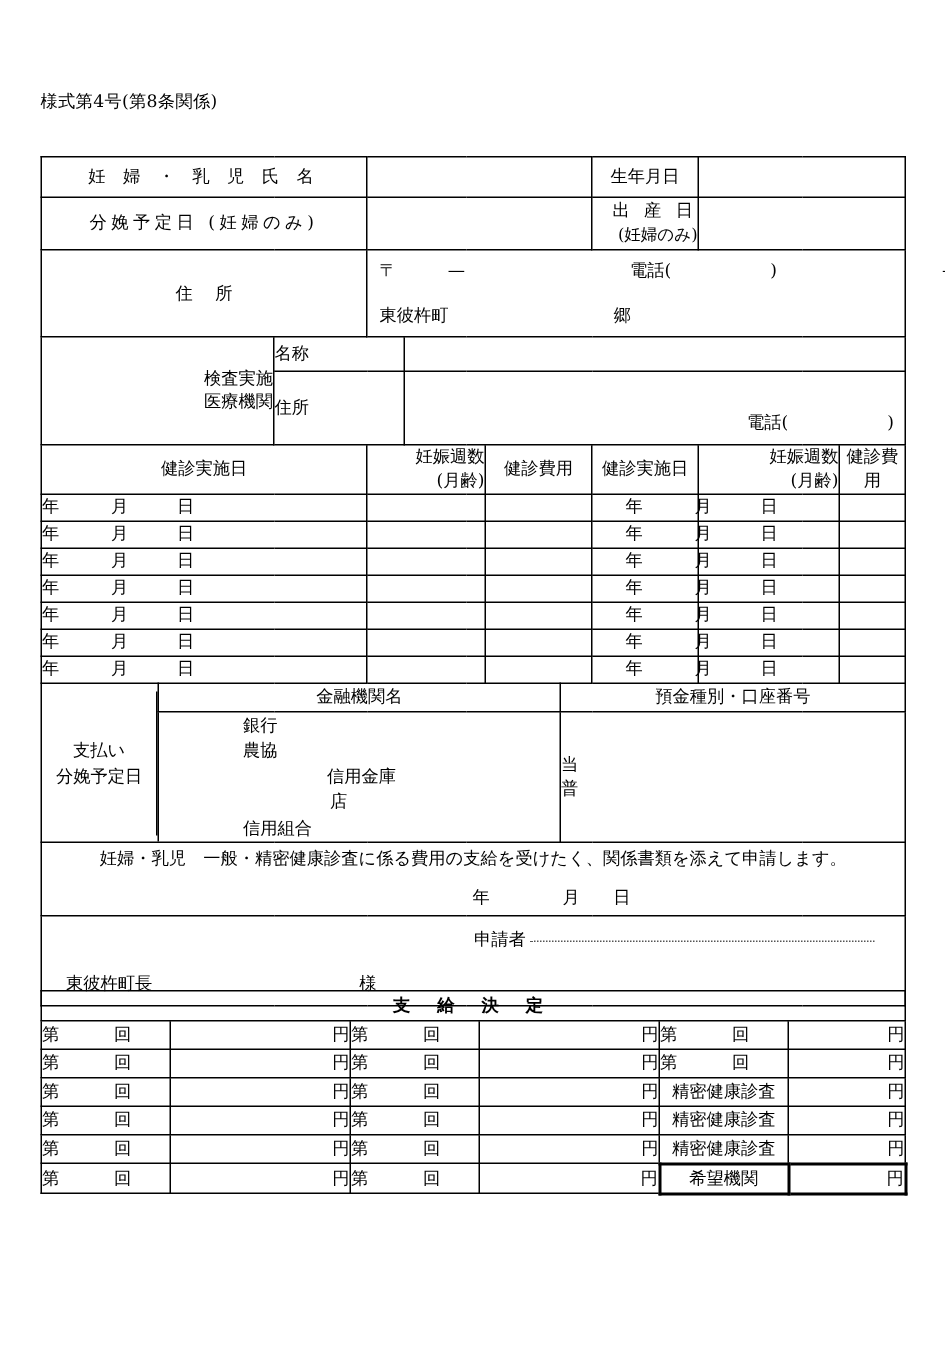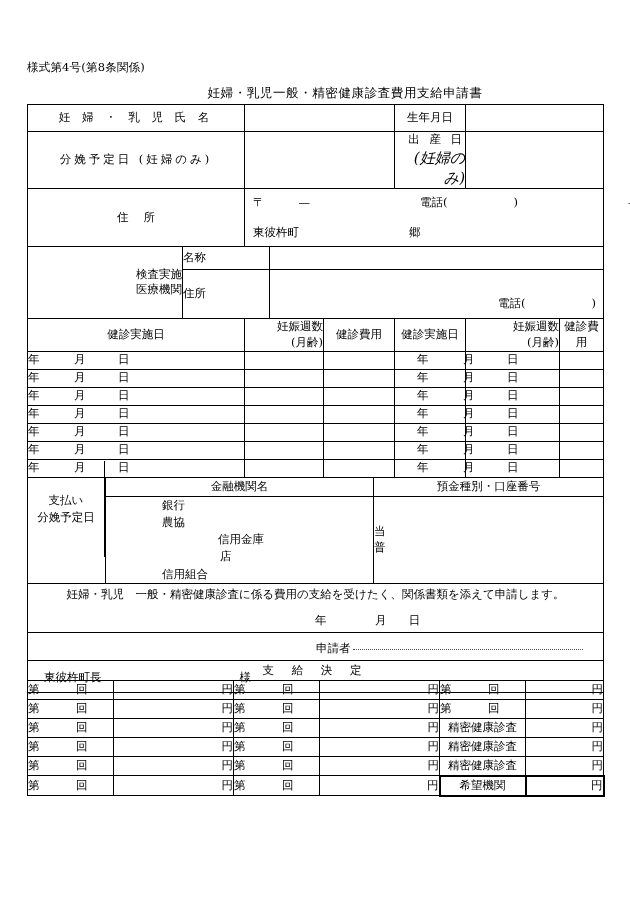--- a/index.html
+++ b/index.html
@@ -70,22 +70,21 @@
     padding-left: 3px;
   }
   .pad-l {
     padding-left: 8px;
   }
   .two-line {
     text-align: right;
     line-height: 1.45;
   }
   .small-sub {
-    font-size: 15px;
-    font-style: italic;
+    font-size: 11px;
   }
   .addr-inner {
     position: relative;
     height: 100%;
     padding: 6px 0 6px 8px;
     box-sizing: border-box;
   }
   .addr-line1 {
     display: block;
     white-space: nowrap;
@@ -181,20 +180,21 @@
   }
   .kaisu .dai { display: inline-block; width: 48px; }
   .yen {
     text-align: right;
     padding-right: 10px;
   }
   .hdr-center {
     text-align: center;
     letter-spacing: 7px;
     padding-left: 7px;
+    font-weight: bold;
   }
   .bold-cell {
     border: 2px solid #000000 !important;
     text-align: center;
   }
   .bold-cell-right {
     border: 2px solid #000000 !important;
     text-align: right;
     padding-right: 10px;
   }
@@ -206,21 +206,20 @@
     white-space: nowrap;
     letter-spacing: 0.2px;
   }
 </style>
 </head>
 <body>
 
 <div class="page">
 
   <div class="form-no">様式第4号(第8条関係)</div>
-  <div class="doc-title">妊婦・乳児一般・精密健康診査費用支給申請書</div>
 
   <table class="grid" id="main-table">
     <colgroup>
       <col style="width:78px">
       <col style="width:77px">
       <col style="width:62px">
       <col style="width:25px">
       <col style="width:41px">
       <col style="width:13px">
       <col style="width:26px">

